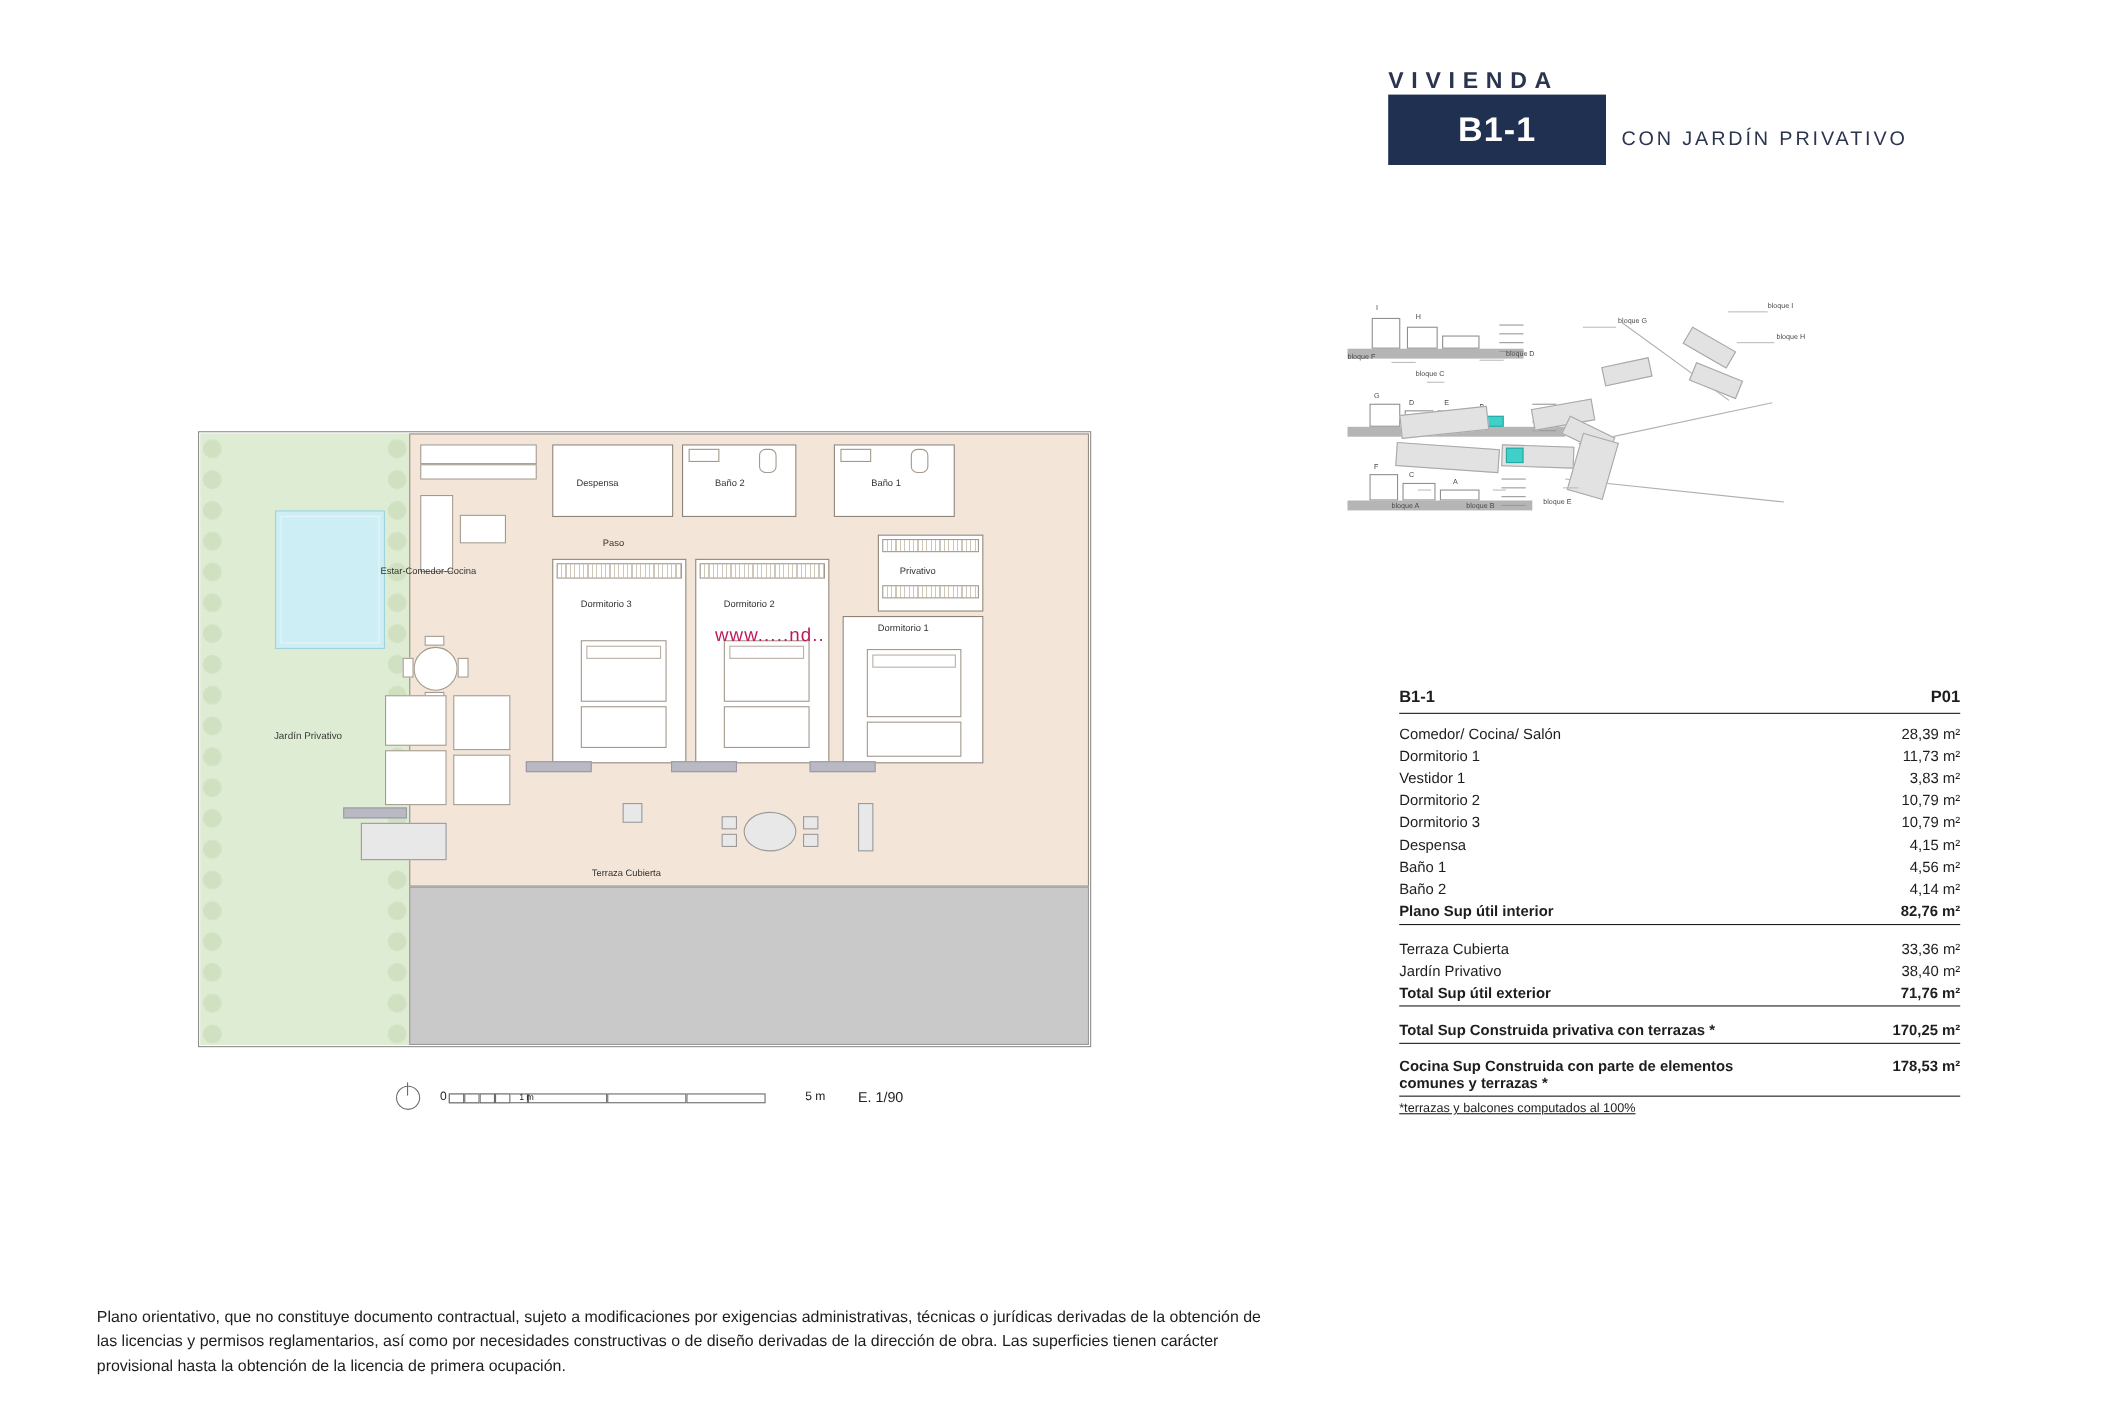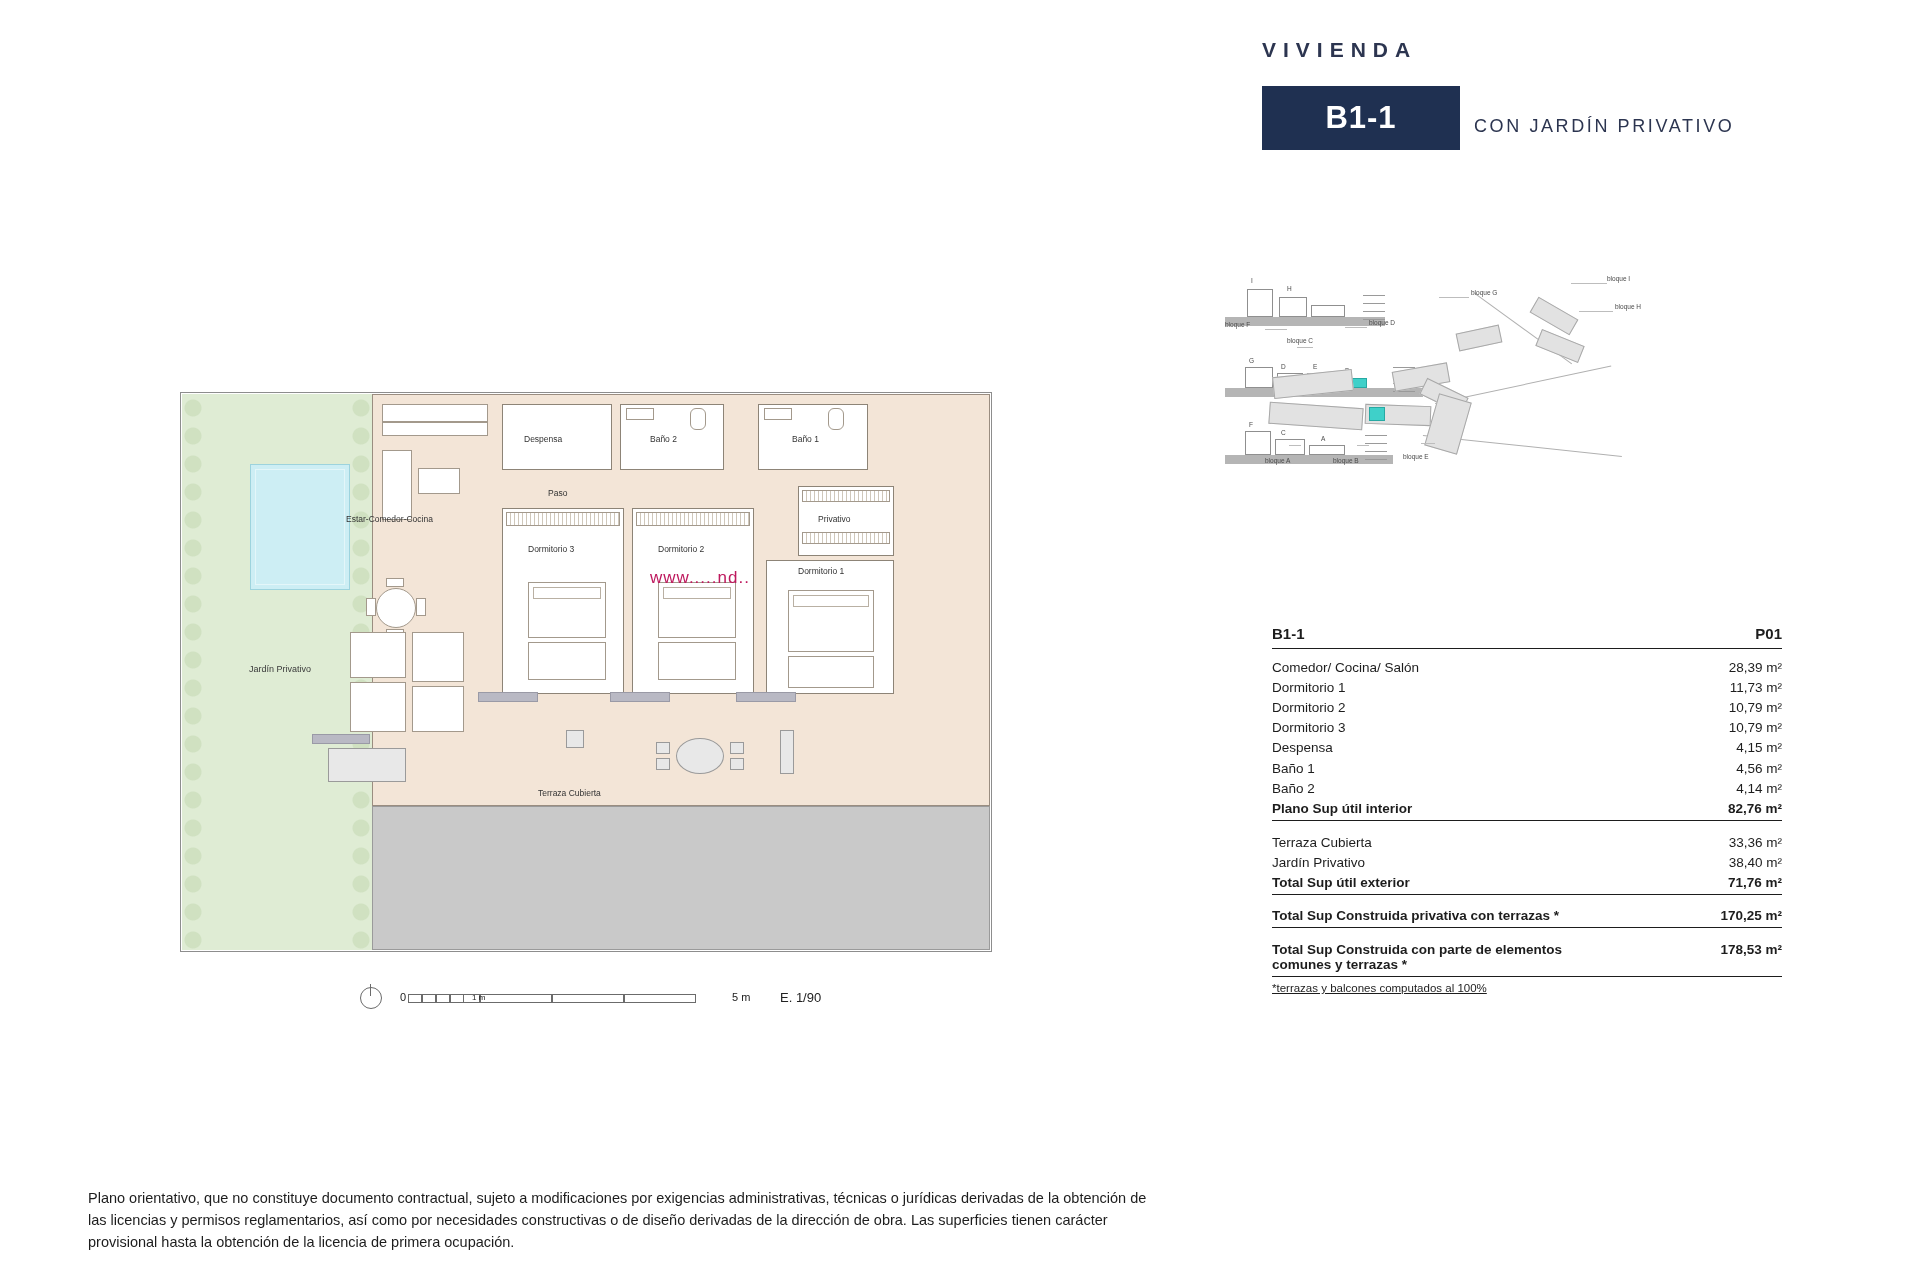--- a/index.html
+++ b/index.html
@@ -21,20 +21,21 @@
     position: absolute;
     left: 1262px;
     top: 38px;
     width: 520px;
   }
   #vivienda-label {
     font-size: 21px;
     letter-spacing: 7px;
     color: #2c3550;
     font-weight: 700;
+    margin-top: 24px;
   }
   #code-box {
     position: absolute;
     left: 0px;
     top: 48px;
     width: 198px;
     height: 64px;
     background: #1f3051;
     display: flex;
     align-items: center;
@@ -527,20 +528,24 @@
 
   <div class="tbl-row">
     <span class="lbl">Comedor/ Cocina/ Salón</span>
     <span class="val">28,39 m²</span>
   </div>
   <div class="tbl-row">
     <span class="lbl">Dormitorio 1</span>
     <span class="val">11,73 m²</span>
   </div>
   <div class="tbl-row">
+    <span class="lbl">Vestidor 1</span>
+    <span class="val">3,83 m²</span>
+  </div>
+  <div class="tbl-row">
     <span class="lbl">Dormitorio 2</span>
     <span class="val">10,79 m²</span>
   </div>
   <div class="tbl-row">
     <span class="lbl">Dormitorio 3</span>
     <span class="val">10,79 m²</span>
   </div>
   <div class="tbl-row">
     <span class="lbl">Despensa</span>
     <span class="val">4,15 m²</span>
@@ -577,20 +582,20 @@
   <div class="tbl-gap"></div>
 
   <div class="tbl-row total">
     <span class="lbl">Total Sup Construida privativa con terrazas *</span>
     <span class="val">170,25 m²</span>
   </div>
 
   <div class="tbl-gap"></div>
 
   <div class="tbl-row total wrap">
-    <span class="lbl">Total Sup Construida con parte de elementos comunes y terrazas *</span>
+    <span class="lbl">Cocina Sup Construida con parte de elementos comunes y terrazas *</span>
     <span class="val">178,53 m²</span>
   </div>
 
   <div class="note">*terrazas y balcones computados al 100%</div>
 </div>
 
 <div id="footer">Plano orientativo, que no constituye documento contractual, sujeto a modificaciones por exigencias administrativas, técnicas o jurídicas derivadas de la obtención de las licencias y permisos reglamentarios, así como por necesidades constructivas o de diseño derivadas de la dirección de obra. Las superficies tienen carácter provisional hasta la obtención de la licencia de primera ocupación.</div>
 
 </body></html>

